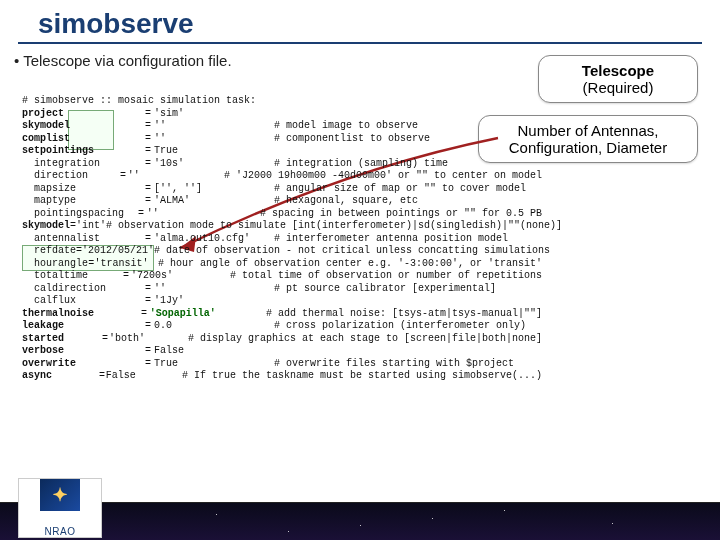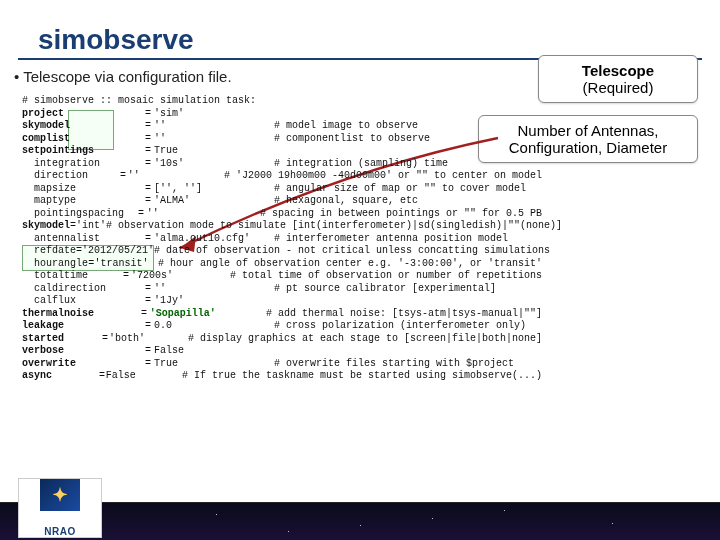--- a/index.html
+++ b/index.html
@@ -1,20 +1,20 @@
 <!DOCTYPE html>
 <html><head>
 <meta charset="utf-8">
 <style>
   * { box-sizing: border-box; margin: 0; padding: 0; }
   body { width: 720px; height: 540px; font-family: Arial, sans-serif; background: #fff; position: relative; overflow: hidden; }
-  .title { font-size: 28px; font-weight: bold; color: #1a3e72; padding: 24px 20px 2px; border-bottom: 2px solid #1a3e72; margin: 0 18px 6px; }
+  .title { font-size: 28px; font-weight: bold; color: #1a3e72; padding: 8px 20px 2px; border-bottom: 2px solid #1a3e72; margin: 0 18px 6px; }
   .bullet { font-size: 15px; color: #222; padding: 2px 14px 6px; }
   .bullet::before { content: "• "; }
-  .callout { position: absolute; right: 22px; background: #fff; border: 1px solid #888; border-radius: 6px; padding: 6px 14px; font-size: 15px; text-align: center; box-shadow: 0 1px 2px rgba(0,0,0,0.15); margin-left: 16px; }
+  .callout { position: absolute; right: 22px; background: #fff; border: 1px solid #888; border-radius: 12px; padding: 6px 14px; font-size: 15px; text-align: center; box-shadow: 0 1px 2px rgba(0,0,0,0.15); margin-left: 16px; }
   .callout.c1 { top: 55px; width: 160px; }
   .callout.c2 { top: 115px; width: 220px; }
   .callout .line1 { font-weight: bold; }
   .code { position: absolute; top: 95px; left: 22px; width: 520px; font-family: "Courier New", monospace; font-size: 10px; line-height: 1.25; color: #111; }
   .row { display: flex; white-space: pre; }
   .col1 { width: 120px; }
   .col2 { width: 12px; text-align: center; }
   .col3 { width: 120px; }
   .col4 { flex: 1; }
   .hlbox { position: absolute; border: 1px solid #7a7; background: rgba(200,255,200,0.18); }
@@ -22,21 +22,21 @@
   .hl2 { top: 245px; left: 22px; width: 132px; height: 26px; }
   .arrow { position: absolute; }
   .arrow-line { stroke: #a02020; stroke-width: 2.5; fill: none; }
   .arrow-head { fill: #a02020; }
   .sopa { color: #006400; font-weight: bold; margin-top: 38px; }
   .footer { position: absolute; bottom: 0; left: 0; width: 100%; height: 62px; }
   .cosmos { position: absolute; bottom: 0; left: 0; right: 0; height: 38px; background: linear-gradient(#0a0a1a,#1a1036); border-top: 1px solid #222; }
   .star { position: absolute; width: 1px; height: 1px; background: #fff; border-radius: 50%; }
   .logo { position: absolute; bottom: 2px; left: 18px; width: 84px; height: 60px; background: #fff; border: 1px solid #ccc; display: flex; flex-direction: column; align-items: center; justify-content: center; }
   .logo-sq { width: 40px; height: 40px; background: linear-gradient(135deg,#0b2a5b,#1a4aa0); display: flex; align-items: center; justify-content: center; color: #ffd060; font-size: 18px; font-weight: bold; }
-  .logo-txt { font-size: 10px; font-weight: bold; color: #1a3e72; letter-spacing: 0.5px; margin-top: 15px; }
+  .logo-txt { font-size: 10px; font-weight: normal; color: #1a3e72; letter-spacing: 0.5px; margin-top: 15px; }
 </style>
 </head>
 <body>
 
 <div class="title">simobserve</div>
 <div class="bullet">Telescope via configuration file.</div>
 
 <div class="callout c1">
   <div class="line1">Telescope</div>
   <div>(Required)</div>

